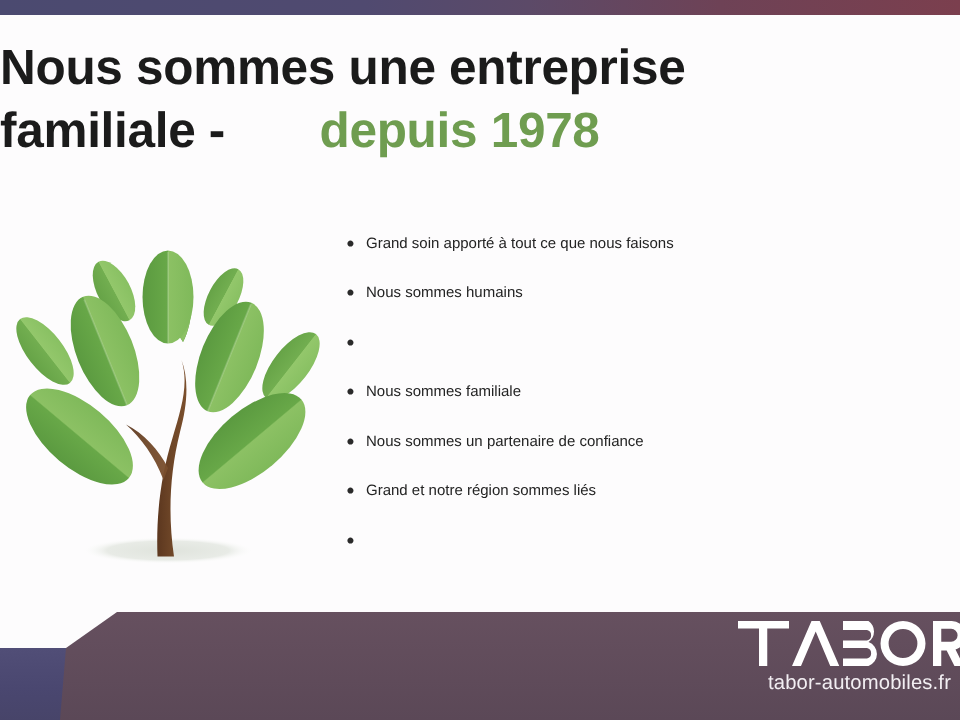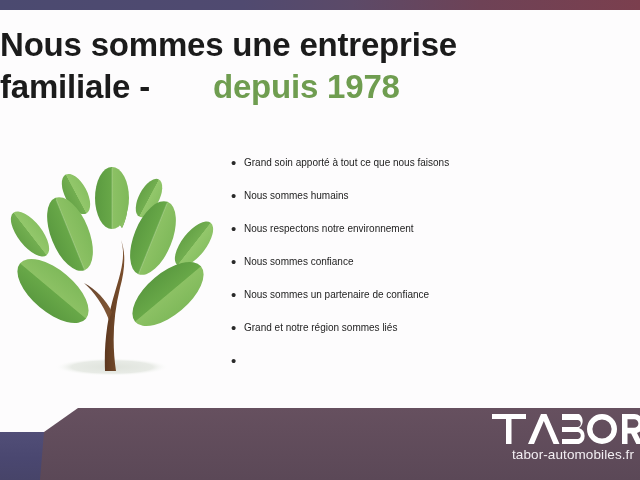--- a/index.html
+++ b/index.html
@@ -194,25 +194,24 @@
     <div class="bullet-row">
       <span class="bullet-dot">•</span>
       <span class="bullet-text">Grand soin apporté à tout ce que nous faisons</span>
     </div>
     <div class="bullet-row">
       <span class="bullet-dot">•</span>
       <span class="bullet-text">Nous sommes humains</span>
     </div>
     <div class="bullet-row">
       <span class="bullet-dot">•</span>
-      <span class="bullet-text">Nous respectons notre environnement</span>
-    </div>
-    <div class="bullet-row">
-      <span class="bullet-dot">•</span>
-      <span class="bullet-text">Nous sommes confiance</span>
+    </div>
+    <div class="bullet-row">
+      <span class="bullet-dot">•</span>
+      <span class="bullet-text">Nous sommes familiale</span>
     </div>
     <div class="bullet-row">
       <span class="bullet-dot">•</span>
       <span class="bullet-text">Nous sommes un partenaire de confiance</span>
     </div>
     <div class="bullet-row">
       <span class="bullet-dot">•</span>
       <span class="bullet-text">Grand et notre région sommes liés</span>
     </div>
     <div class="bullet-row">

